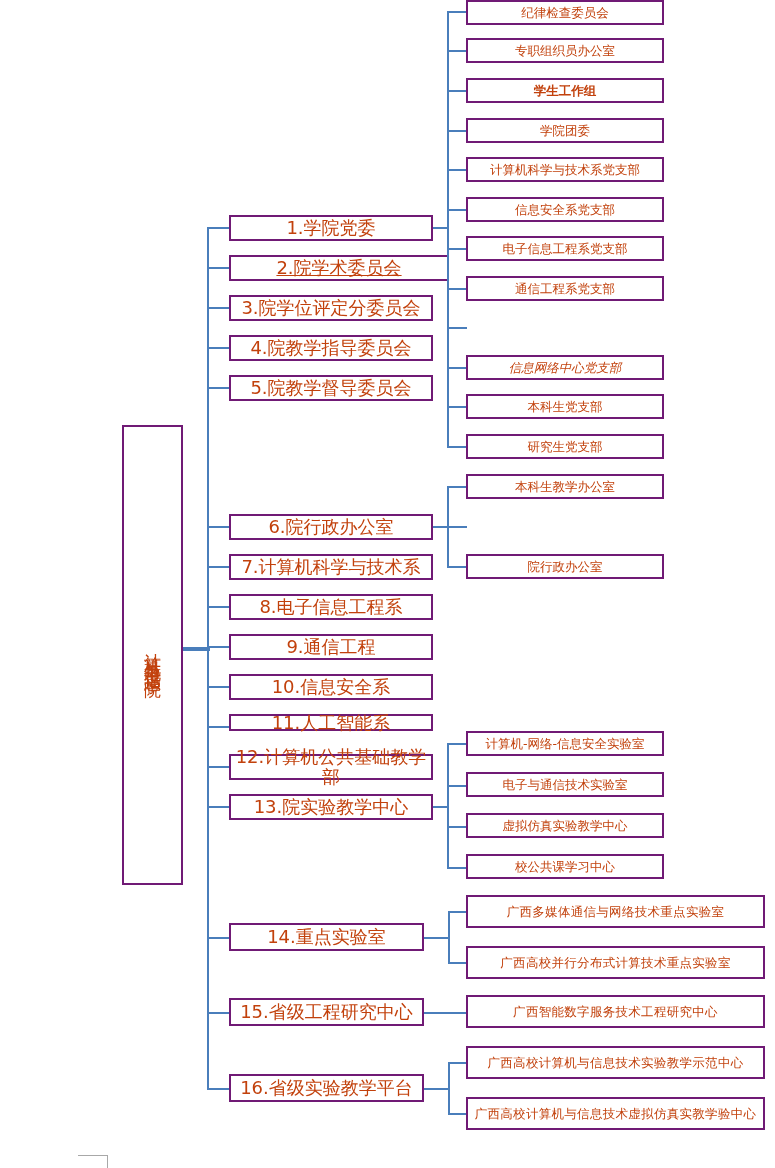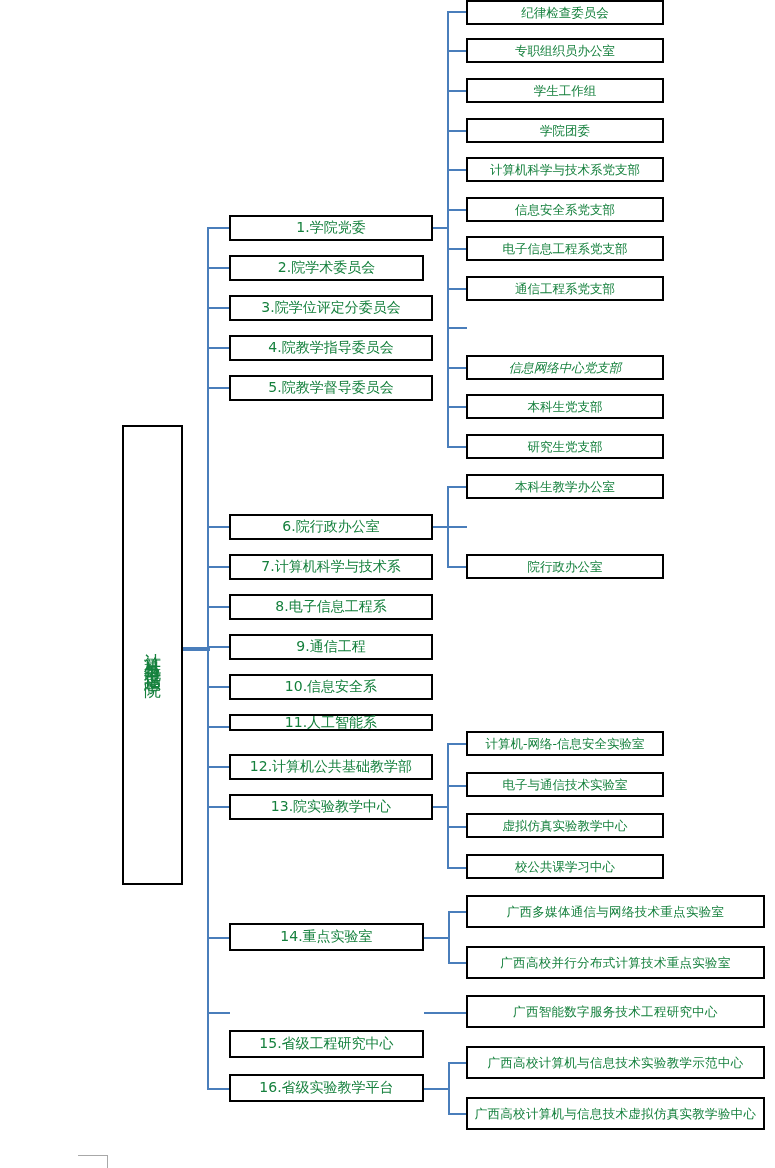--- a/index.html
+++ b/index.html
@@ -13,31 +13,31 @@
   #chart-canvas {
     position: relative;
     width: 775px;
     height: 1168px;
     background: #ffffff;
     overflow: hidden;
   }
   .node {
     position: absolute;
     box-sizing: border-box;
-    border: 2px solid #000000;
+    border: 2px solid #701a75;
     background: #ffffff;
     display: flex;
     align-items: center;
     justify-content: center;
     text-align: center;
-    color: #15803d;
+    color: #c2410c;
     line-height: 1.1;
   }
   .node-l2 {
-    font-size: 14px;
+    font-size: 18px;
   }
   .node-l3 {
     font-size: 12.5px;
   }
   .node-wide {
     font-size: 12.5px;
     letter-spacing: 0.3px;
   }
   .node-root {
     border-width: 2px;
@@ -94,55 +94,55 @@
   <div class="conn conn-h" style="left:207px; top:646px; width:23px;"></div>
   <div class="conn conn-h" style="left:207px; top:686px; width:23px;"></div>
   <div class="conn conn-h" style="left:207px; top:726px; width:23px;"></div>
   <div class="conn conn-h" style="left:207px; top:766px; width:23px;"></div>
   <div class="conn conn-h" style="left:207px; top:806px; width:23px;"></div>
   <div class="conn conn-h" style="left:207px; top:937px; width:23px;"></div>
   <div class="conn conn-h" style="left:207px; top:1012px; width:23px;"></div>
   <div class="conn conn-h" style="left:207px; top:1088px; width:23px;"></div>
 
   <div class="node node-l2" style="left:229px; top:215px; width:204px; height:26px;">1.学院党委</div>
-  <div class="node node-l2" style="left:229px; top:255px; width:195px; height:26px;">2.院学术委员会</div>
+  <div class="node node-l2" style="left:229px; top:255px; width:220px; height:26px;text-decoration:underline;">2.院学术委员会</div>
   <div class="node node-l2" style="left:229px; top:295px; width:204px; height:26px;">3.院学位评定分委员会</div>
   <div class="node node-l2" style="left:229px; top:335px; width:204px; height:26px;">4.院教学指导委员会</div>
   <div class="node node-l2" style="left:229px; top:375px; width:204px; height:26px;">5.院教学督导委员会</div>
   <div class="node node-l2" style="left:229px; top:514px; width:204px; height:26px;">6.院行政办公室</div>
   <div class="node node-l2" style="left:229px; top:554px; width:204px; height:26px;">7.计算机科学与技术系</div>
   <div class="node node-l2" style="left:229px; top:594px; width:204px; height:26px;">8.电子信息工程系</div>
   <div class="node node-l2" style="left:229px; top:634px; width:204px; height:26px;">9.通信工程</div>
   <div class="node node-l2" style="left:229px; top:674px; width:204px; height:26px;">10.信息安全系</div>
   <div class="node node-l2" style="left:229px; top:714px; width:204px; height:17px;">11.人工智能系</div>
   <div class="node node-l2" style="left:229px; top:754px; width:204px; height:26px;">12.计算机公共基础教学部</div>
   <div class="node node-l2" style="left:229px; top:794px; width:204px; height:26px;">13.院实验教学中心</div>
   <div class="node node-l2" style="left:229px; top:923px; width:195px; height:28px;">14.重点实验室</div>
-  <div class="node node-l2" style="left:229px; top:998px; width:195px; height:28px;margin-top:32px;">15.省级工程研究中心</div>
+  <div class="node node-l2" style="left:229px; top:998px; width:195px; height:28px;">15.省级工程研究中心</div>
   <div class="node node-l2" style="left:229px; top:1074px; width:195px; height:28px;">16.省级实验教学平台</div>
 
   <div class="conn conn-h" style="left:433px; top:227px; width:16px;"></div>
   <div class="conn conn-v" style="left:447px; top:11px; height:436px;"></div>
 
   <div class="conn conn-h" style="left:447px; top:11px;  width:20px;"></div>
   <div class="conn conn-h" style="left:447px; top:50px;  width:20px;"></div>
   <div class="conn conn-h" style="left:447px; top:90px;  width:20px;"></div>
   <div class="conn conn-h" style="left:447px; top:130px; width:20px;"></div>
   <div class="conn conn-h" style="left:447px; top:169px; width:20px;"></div>
   <div class="conn conn-h" style="left:447px; top:209px; width:20px;"></div>
   <div class="conn conn-h" style="left:447px; top:248px; width:20px;"></div>
   <div class="conn conn-h" style="left:447px; top:288px; width:20px;"></div>
   <div class="conn conn-h" style="left:447px; top:327px; width:20px;"></div>
   <div class="conn conn-h" style="left:447px; top:367px; width:20px;"></div>
   <div class="conn conn-h" style="left:447px; top:406px; width:20px;"></div>
   <div class="conn conn-h" style="left:447px; top:446px; width:20px;"></div>
 
   <div class="node node-l3" style="left:466px; top:0px;   width:198px; height:25px;">纪律检查委员会</div>
   <div class="node node-l3" style="left:466px; top:38px;  width:198px; height:25px;">专职组织员办公室</div>
-  <div class="node node-l3" style="left:466px; top:78px;  width:198px; height:25px;">学生工作组</div>
+  <div class="node node-l3" style="left:466px; top:78px;  width:198px; height:25px;font-weight:bold;">学生工作组</div>
   <div class="node node-l3" style="left:466px; top:118px; width:198px; height:25px;">学院团委</div>
   <div class="node node-l3" style="left:466px; top:157px; width:198px; height:25px;">计算机科学与技术系党支部</div>
   <div class="node node-l3" style="left:466px; top:197px; width:198px; height:25px;">信息安全系党支部</div>
   <div class="node node-l3" style="left:466px; top:236px; width:198px; height:25px;">电子信息工程系党支部</div>
   <div class="node node-l3" style="left:466px; top:276px; width:198px; height:25px;">通信工程系党支部</div>
   <div class="node node-l3" style="left:466px; top:355px; width:198px; height:25px;font-style:italic;">信息网络中心党支部</div>
   <div class="node node-l3" style="left:466px; top:394px; width:198px; height:25px;">本科生党支部</div>
   <div class="node node-l3" style="left:466px; top:434px; width:198px; height:25px;">研究生党支部</div>
 
   <div class="conn conn-h" style="left:433px; top:526px; width:16px;"></div>

